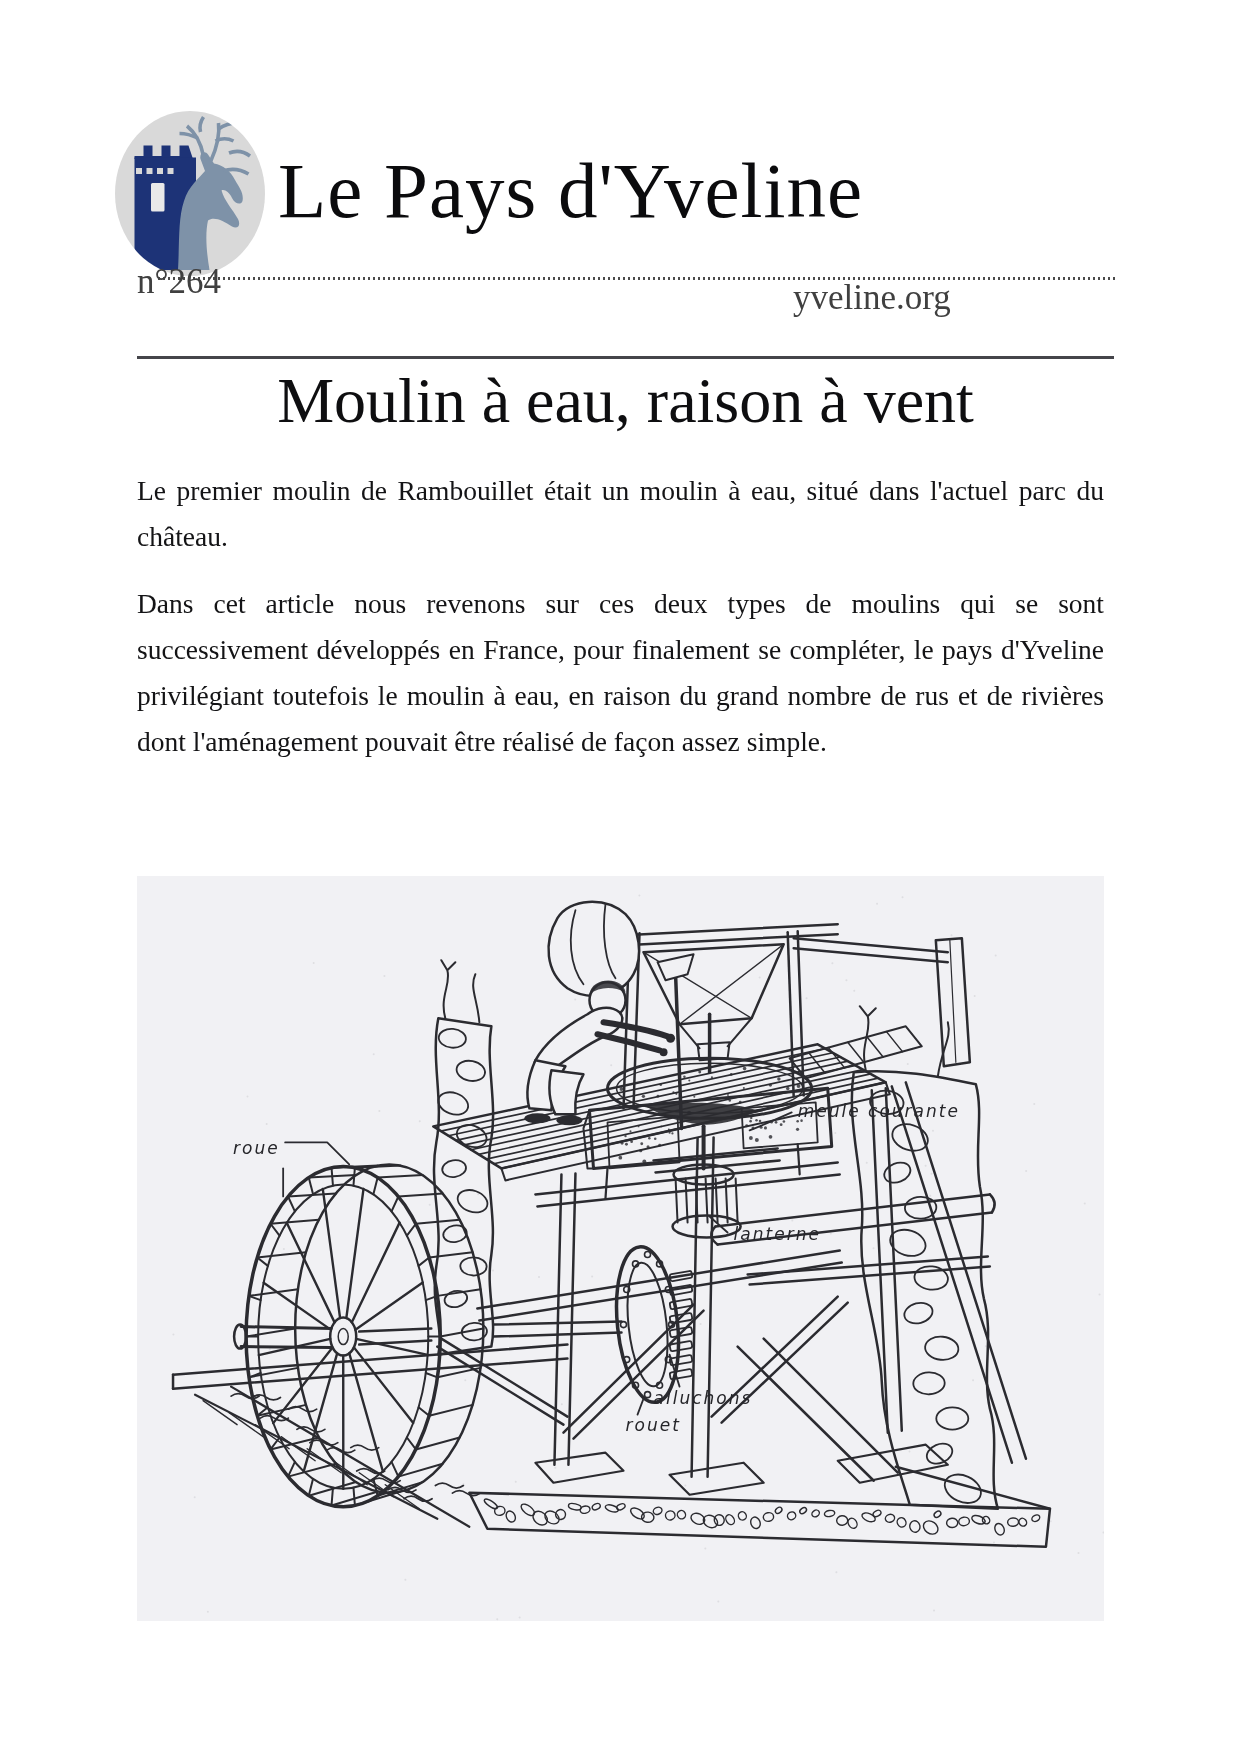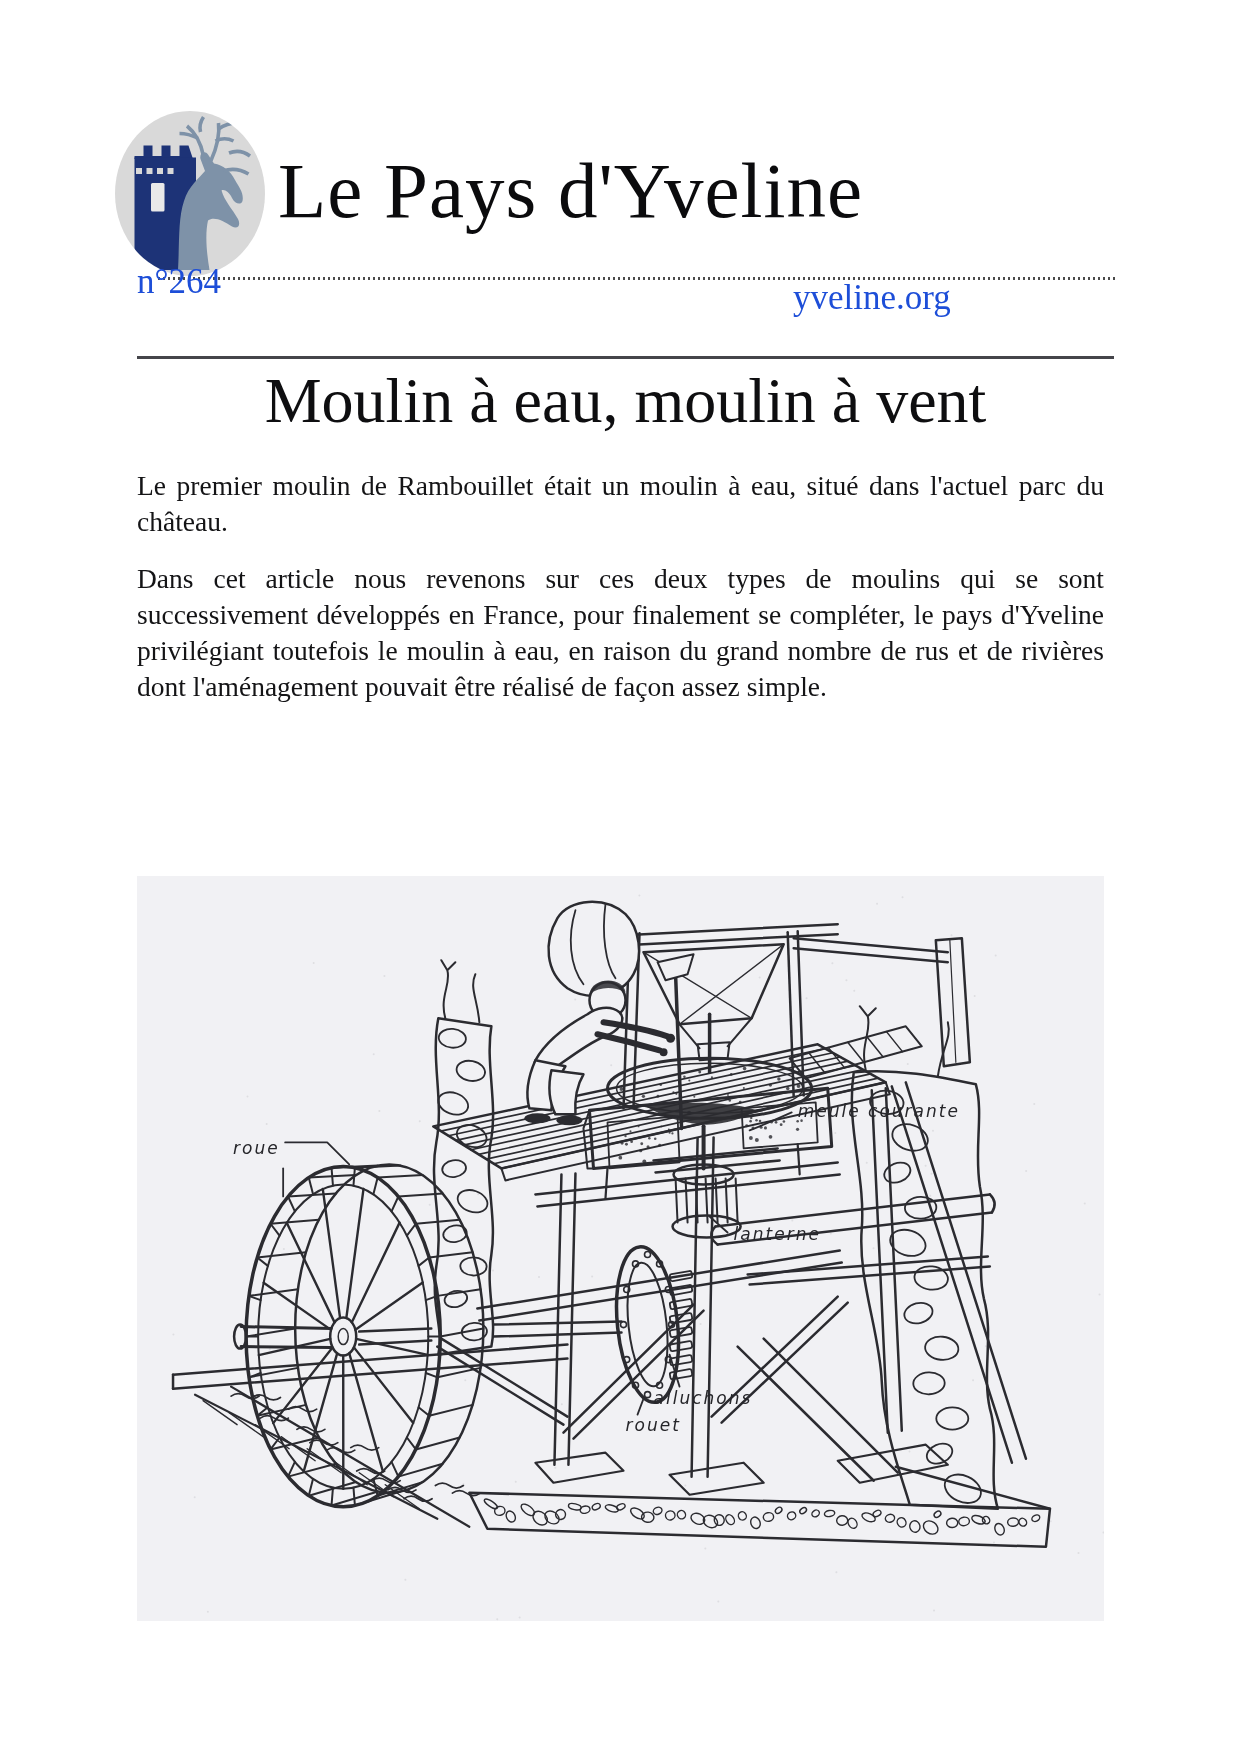--- a/index.html
+++ b/index.html
@@ -4,30 +4,30 @@
 <style>
   html,body{margin:0;padding:0;background:#ffffff;}
   .page{position:relative;width:1240px;height:1754px;background:#ffffff;overflow:hidden;
         font-family:"Liberation Serif", serif;color:#111;padding-left:16px;}
   
   .logo{position:absolute;left:115px;top:111px;width:150px;height:162px;}
   .masthead-title{position:absolute;left:278px;top:146px;width:840px;
         font-size:79px;letter-spacing:1px;color:#0b0b0d;white-space:nowrap;}
   .dotted-rule{position:absolute;left:158px;top:277px;width:957px;height:3px;
         background:repeating-linear-gradient(90deg,#4a4a4a 0 2px,transparent 2px 5px);}
-  .subrow{position:absolute;left:137px;top:262px;width:977px;height:46px;font-size:35px;color:#1d4ed8;}
+  .subrow{position:absolute;left:137px;top:262px;width:977px;height:46px;font-size:35px;color:#404040;}
   .subrow .issue{position:absolute;left:0;top:0;}
   .subrow .date{position:absolute;left:263px;top:0;white-space:pre;letter-spacing:1px;}
   .subrow .site{position:absolute;left:656px;top:16px;}
   .solid-rule{position:absolute;left:137px;top:356px;width:977px;height:3px;background:#45454a;}
   
   .article-title{position:absolute;left:137px;top:364px;width:977px;text-align:center;
         font-size:64px;font-weight:normal;color:#0e0e10;margin:0;letter-spacing:0;}
   .body-copy{position:absolute;left:137px;top:468px;width:967px;
-        font-size:27.5px;line-height:36px;text-align:justify;color:#141416;}
+        font-size:27.5px;line-height:46px;text-align:justify;color:#141416;}
   .body-copy p{margin:0;}
   .body-copy p.spaced{margin-top:21px;}
   
   .figure{position:absolute;left:137px;top:876px;width:967px;height:745px;
         background:#f1f1f4;}
   .figure svg{display:block;width:100%;height:100%;
         stroke:#2b2b30;fill:none;stroke-linecap:round;stroke-linejoin:round;}
   .fig-label{font-family:"DejaVu Sans", sans-serif;font-size:17px;font-style:italic;
         letter-spacing:2px;fill:#26262a;stroke:none;}
 </style>
@@ -77,21 +77,21 @@
 
   <div class="masthead-title">Le Pays d'Yveline</div>
   <div class="dotted-rule"></div>
 
   <div class="subrow">
     <span class="issue">n°264</span>
     <span class="site">yveline.org</span>
   </div>
   <div class="solid-rule"></div>
 
-  <h1 class="article-title">Moulin à eau, moulin à vent</h1>
+  <h1 class="article-title">Moulin à eau, raison à vent</h1>
 
   <div class="body-copy">
     <p>Le premier moulin de Rambouillet était un moulin à eau, situé dans l'actuel parc du château.</p>
     <p class="spaced">Dans cet article nous revenons sur ces deux types de moulins qui se sont successivement développés en France, pour finalement se compléter, le pays d'Yveline privilégiant toutefois le moulin à eau, en raison du grand nombre de rus et de rivières dont l'aménagement pouvait être réalisé de façon assez simple.</p>
   </div>
 
   <div class="figure">
     <svg viewBox="0 0 966 744">
 
       <g id="gen-noise">

